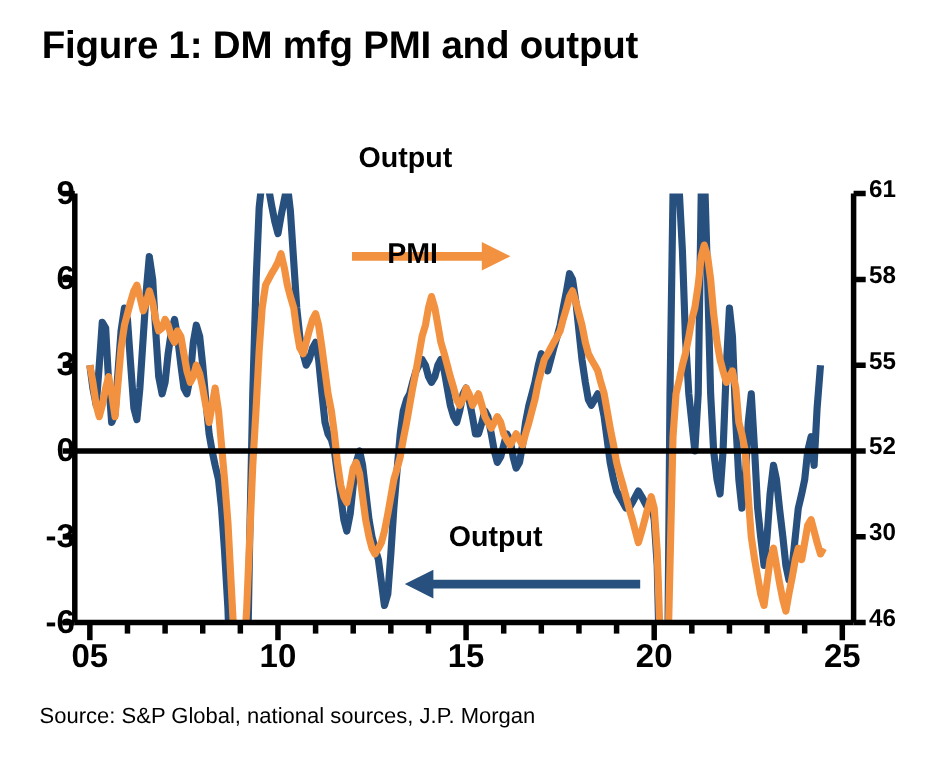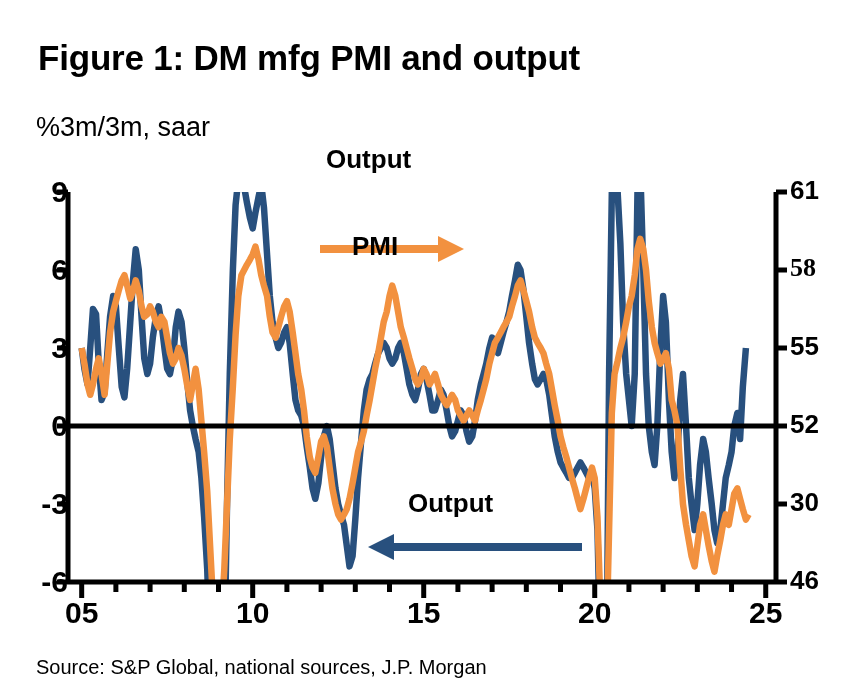--- a/index.html
+++ b/index.html
@@ -1,43 +1,42 @@
 <!DOCTYPE html>
 <html><head>
 <meta charset="utf-8">
 <style>
   html,body{margin:0;padding:0;background:#ffffff;}
   body{width:852px;height:689px;font-family:"Liberation Sans",sans-serif;color:#000;overflow:hidden;position:relative;}
 
-  #figure{position:absolute;left:0;top:16px;width:852px;height:582px;}
+  #figure{position:absolute;left:0;top:0;width:852px;height:582px;}
 
   .title{position:absolute;left:38px;top:22px;font-size:35px;font-weight:bold;letter-spacing:-0.2px;white-space:nowrap;}
   .unit-left{position:absolute;left:36px;top:96px;font-size:27px;font-weight:normal;white-space:nowrap;}
   .unit-right{position:absolute;right:22px;top:100px;font-size:27px;font-weight:normal;white-space:nowrap;text-align:right;}
 
   .ann{position:absolute;font-size:26px;font-weight:bold;white-space:nowrap;}
   .ann-pmi-1{left:326px;top:128px;}
   .ann-pmi-2{left:352px;top:168px;margin-top:47px;}
   .ann-out{left:408px;top:472px;}
 
   .source{position:absolute;left:36px;top:640px;font-size:20px;white-space:nowrap;}
 
   .ytick-l{position:absolute;right:784px;font-size:30px;font-weight:bold;text-align:right;width:60px;line-height:1;}
-  .ytick-r{position:absolute;left:790px;font-size:26px;font-weight:bold;text-align:left;width:60px;line-height:1;}
+  .ytick-r{position:absolute;left:790px;font-size:22px;font-weight:bold;text-align:left;width:60px;line-height:1;}
   .xtick{position:absolute;top:582px;font-size:30px;font-weight:bold;text-align:center;width:60px;line-height:1;}
 
   svg{display:block;}
 </style>
 </head>
 <body>
 
 <div id="figure">
 
   <div class="title">Figure 1: DM mfg PMI and output</div>
-  <div class="unit-left">%3m/3m, saar</div>
 
   <div class="ann ann-pmi-1">Output</div>
   <div class="ann ann-pmi-2">PMI</div>
   <div class="ann ann-out">Output</div>
 
   <div class="source">Source: S&amp;P Global, national sources, J.P. Morgan</div>
 
   <svg id="plot" width="852" height="689" aria-hidden="true">
       <defs>
         <clipPath id="plotclip">
@@ -101,21 +100,21 @@
       <div class="ytick-l" style="top: 395px;">0</div>
       <div class="ytick-l" style="top: 317px;">3</div>
       <div class="ytick-l" style="top: 239px;">6</div>
       <div class="ytick-l" style="top: 161px;">9</div>
     </div>
   <div id="ylabels-right">
       <div class="ytick-r" style="top: 551px;">46</div>
       <div class="ytick-r" style="top: 473px;">30</div>
       <div class="ytick-r" style="top: 395px;">52</div>
       <div class="ytick-r" style="top: 317px;">55</div>
-      <div class="ytick-r" style="top: 239px; font-family: Liberation Serif, serif;">58</div>
+      <div class="ytick-r" style="top: 239px;">58</div>
       <div class="ytick-r" style="top: 161px;">61</div>
     </div>
   <div id="xlabels">
       <div class="xtick" style="left: 51.6812px;">05</div>
       <div class="xtick" style="left: 222.696px;">10</div>
       <div class="xtick" style="left: 393.71px;">15</div>
       <div class="xtick" style="left: 564.725px;">20</div>
       <div class="xtick" style="left: 735.739px;">25</div>
     </div>
 

